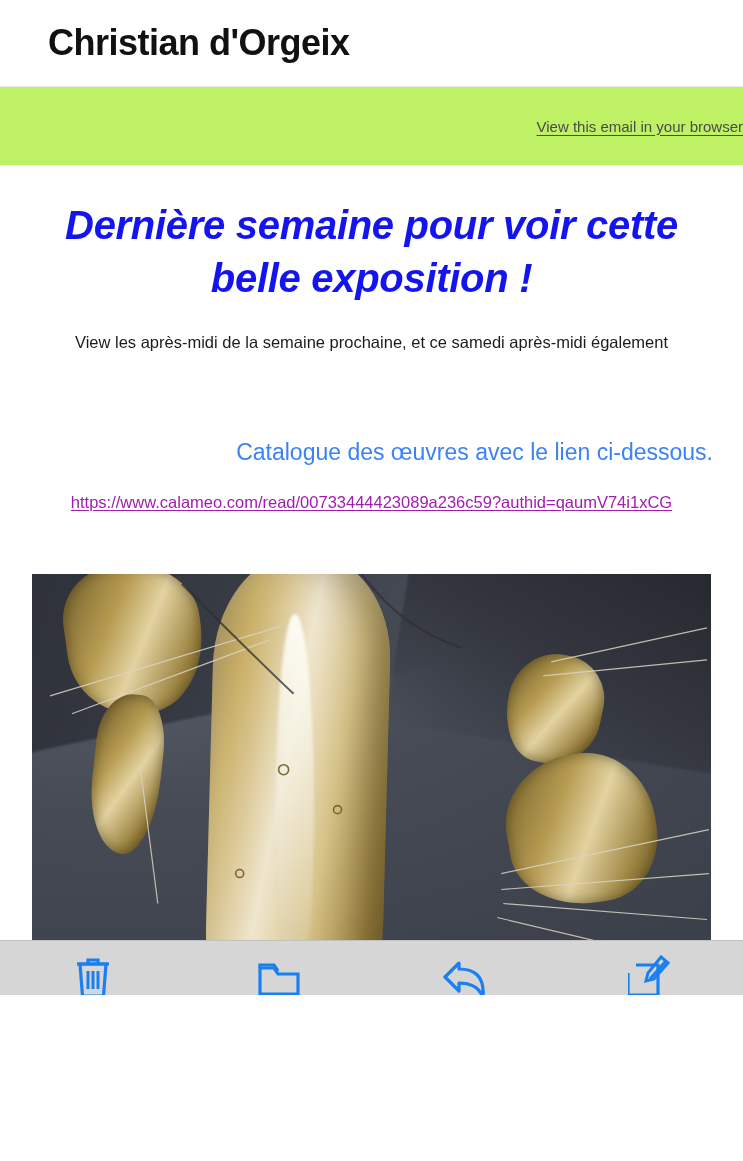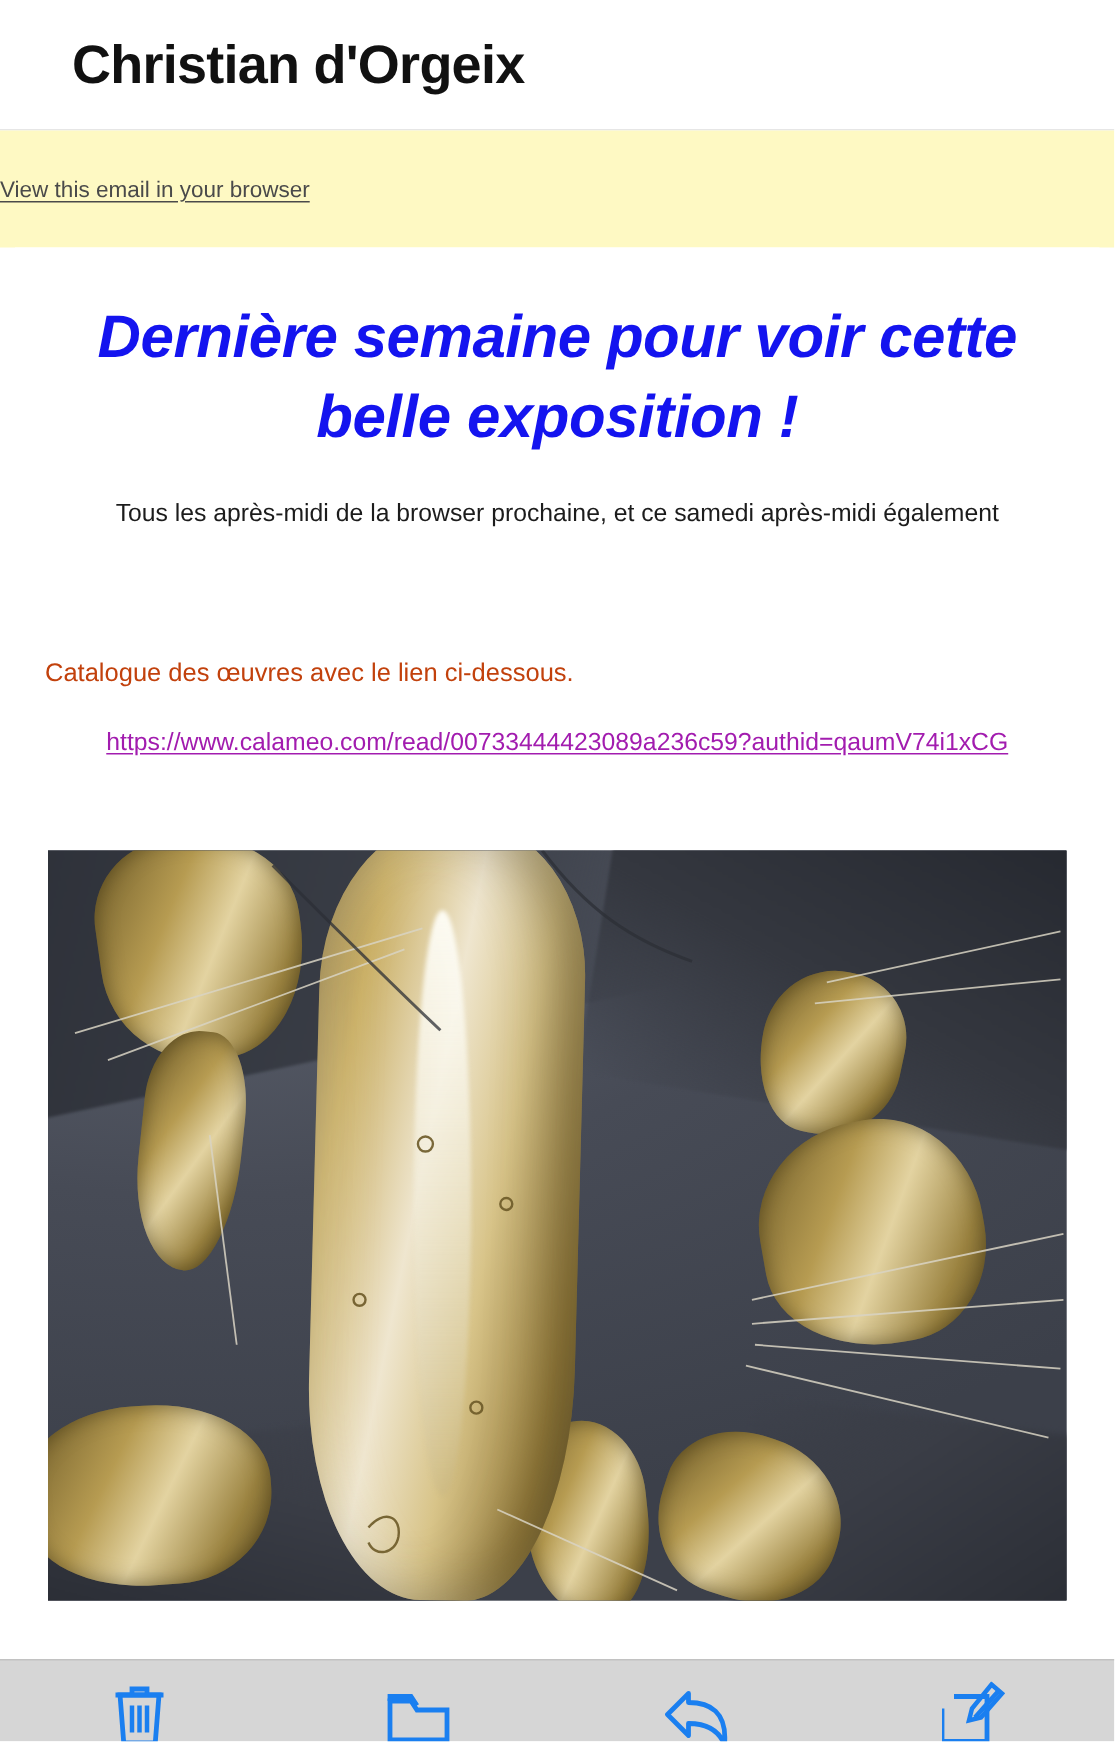--- a/index.html
+++ b/index.html
@@ -9,21 +9,21 @@
     width: 743px;
     height: 1161px;
     overflow: hidden;
     background: #ffffff;
     font-family: "Liberation Sans", sans-serif;
   }
 
   #app {
     position: relative;
     width: 743px;
-    height: 1161px;
+    height: 995px;
     background: #ffffff;
     overflow: hidden;
   }
 
   
   .mail-header {
     height: 87px;
     background: #ffffff;
     display: flex;
     align-items: center;
@@ -34,24 +34,24 @@
     font-size: 36px;
     font-weight: bold;
     color: #111111;
     letter-spacing: -0.5px;
     line-height: 1;
   }
 
   
   .browser-strip {
     height: 78px;
-    background: #fef9c3;
+    background: #bef264;
     display: flex;
     align-items: center;
-    justify-content: flex-start;
+    justify-content: flex-end;
   }
   .browser-link {
     font-size: 15px;
     color: #4a4a4a;
     text-decoration: underline;
     text-underline-offset: 3px;
   }
 
   
   .email-body {
@@ -81,23 +81,23 @@
     padding: 26px 16px 0 16px;
     font-size: 16.5px;
     color: #1c1c1c;
     text-align: center;
     line-height: 1.4;
   }
 
   .catalogue-line {
     margin: 0;
     padding: 85px 20px 0 20px;
-    font-size: 17px;
-    color: #c2410c;
-    text-align: left;
+    font-size: 23px;
+    color: #3b82f6;
+    text-align: right;
   }
 
   .catalogue-link-wrap {
     padding: 27px 10px 0 10px;
     text-align: center;
   }
   .catalogue-link {
     font-size: 16.5px;
     color: #a21caf;
     text-decoration: underline;
@@ -269,21 +269,21 @@
   </div>
 
   <div class="browser-strip">
     <a class="browser-link" href="#">View this email in your browser</a>
   </div>
 
   <div class="email-body">
 
     <div class="headline">Dernière semaine pour voir cette belle exposition !</div>
 
-    <div class="subline">Tous les après-midi de la browser prochaine, et ce samedi après-midi également</div>
+    <div class="subline">View les après-midi de la semaine prochaine, et ce samedi après-midi également</div>
 
     <div class="catalogue-line">Catalogue des œuvres avec le lien ci-dessous.</div>
 
     <div class="catalogue-link-wrap">
       <a class="catalogue-link" href="#">https://www.calameo.com/read/00733444423089a236c59?authid=qaumV74i1xCG</a>
     </div>
 
     <div class="artwork-wrap">
       <div class="artwork" aria-label="Peinture abstraite : formes dorées de bois flotté sur fond gris-bleu">
         <div class="art-bg"></div>

